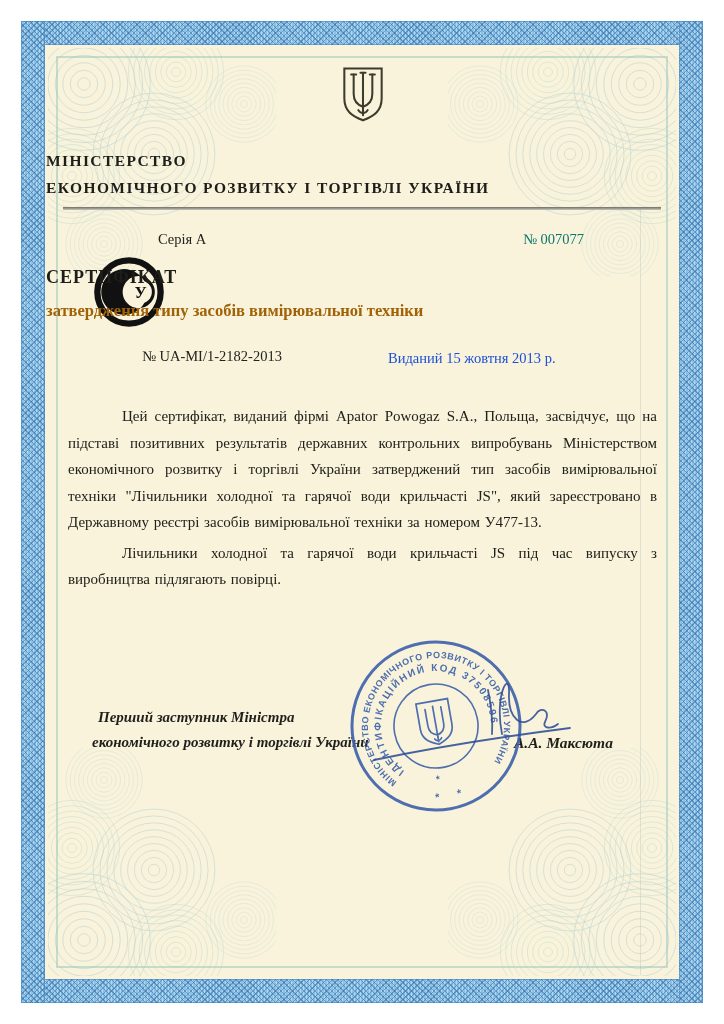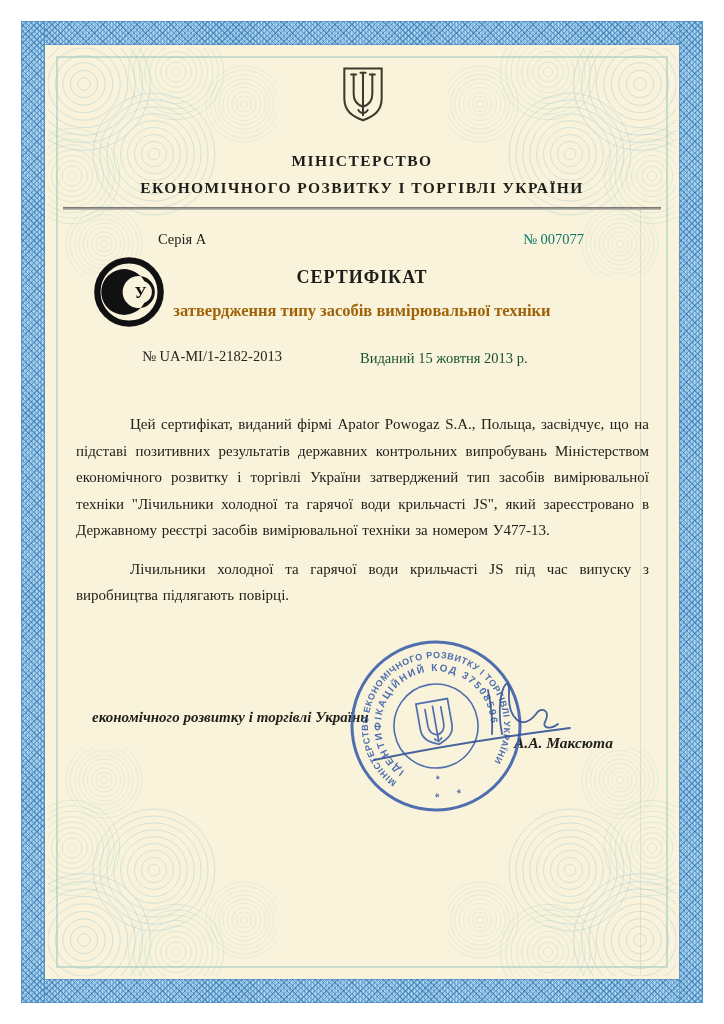--- a/index.html
+++ b/index.html
@@ -37,38 +37,38 @@
   }
   
   .corner{position:absolute;z-index:2;opacity:.75}
   .corner use{stroke-width:.8;fill:none;opacity:.55}
   .tl{left:48px;top:48px}
   .tr{right:48px;top:48px;transform:scaleX(-1)}
   .bl{left:48px;bottom:48px;transform:scaleY(-1)}
   .br{right:48px;bottom:48px;transform:scale(-1,-1)}
   
   .abs{position:absolute;z-index:3}
-  .centered{left:46px;right:46px;text-align:center}
+  .centered{left:46px;right:46px;}
   .emblem{left:340px;top:66px;width:46px;height:56px}
   .min1{top:152px;font-size:15.5px;font-weight:bold;letter-spacing:1.4px;color:#1d1d1a}
   .min2{top:179px;font-size:15.5px;font-weight:bold;letter-spacing:1.4px;color:#1d1d1a}
   .rule{top:207px;left:63px;width:598px;height:3px;
         background:linear-gradient(to bottom,#6e6e68,#c6c6bc)}
   .series{left:158px;top:231px;font-size:14.5px;color:#23231f}
   .serialno{left:523px;top:231px;font-size:14.5px;color:#0f766e}
   .mark{left:92px;top:255px;width:74px;height:74px}
   .title{top:267px;font-size:18px;font-weight:bold;letter-spacing:1px;color:#1d1d1a}
   .subtitle{top:301px;font-size:16.5px;font-weight:bold;color:#a16207}
   .certno{left:142px;top:348px;font-size:14.5px;color:#23231f}
-  .issued{left:360px;top:350px;font-size:14.5px;color:#14532d}
+  .issued{left:388px;top:350px;font-size:14.5px;color:#1d4ed8}
   .bodytext{
     left:64px;top:399px;width:597px;font-size:15px;line-height:26.5px;
     text-align:justify;color:#21211d;word-spacing:1px;
   }
-  .bodytext p{margin:12px;text-indent:54px}
+  .bodytext p{margin:4px;text-indent:54px}
   .sig{left:92px;top:705px;font-size:15px;font-weight:bold;font-style:italic;
        color:#1f1f1c;line-height:25px}
   .sig .l1{padding-left:6px}
   .signame{left:514px;top:734px;font-size:15.5px;font-weight:bold;font-style:italic;color:#1f1f1c}
   .seal{left:347px;top:637px;width:178px;height:178px;z-index:4}
   .seal text{font-family:"Liberation Sans",sans-serif;font-weight:600}
   .scribble{left:352px;top:650px;width:260px;height:125px;z-index:5}
 </style>
 </head>
 <body>
@@ -164,20 +164,21 @@
 
   <div class="abs certno">№ UA-MI/1-2182-2013</div>
   <div class="abs issued">Виданий 15 жовтня 2013 р.</div>
 
   <div class="abs bodytext">
     <p>Цей сертифікат, виданий фірмі Apator Powogaz S.A., Польща, засвідчує, що на підставі позитивних результатів державних контрольних випробувань Міністерством економічного розвитку і торгівлі України затверджений тип засобів вимірювальної техніки "Лічильники холодної та гарячої води крильчасті JS", який зареєстровано в Державному реєстрі засобів вимірювальної техніки за номером У477-13.</p>
     <p>Лічильники холодної та гарячої води крильчасті JS під час випуску з виробництва підлягають повірці.</p>
   </div>
 
   <div class="abs sig">
+    <div class="l1">Перший заступник Міністра</div>
     <div class="l2">економічного розвитку і торгівлі України</div>
   </div>
   <div class="abs signame">А.А. Максюта</div>
 
   <svg class="abs seal" viewBox="0 0 178 178">
     <defs>
       <path id="arcOuter" d="M 40.9,137.1 A 68,68 0 1 1 137.1,137.1" fill="none"></path>
       <path id="arcInner" d="M 50.1,127.9 A 55,55 0 1 1 127.9,127.9" fill="none"></path>
     </defs>
     <g transform="rotate(-10 89 89)" opacity="0.9">

